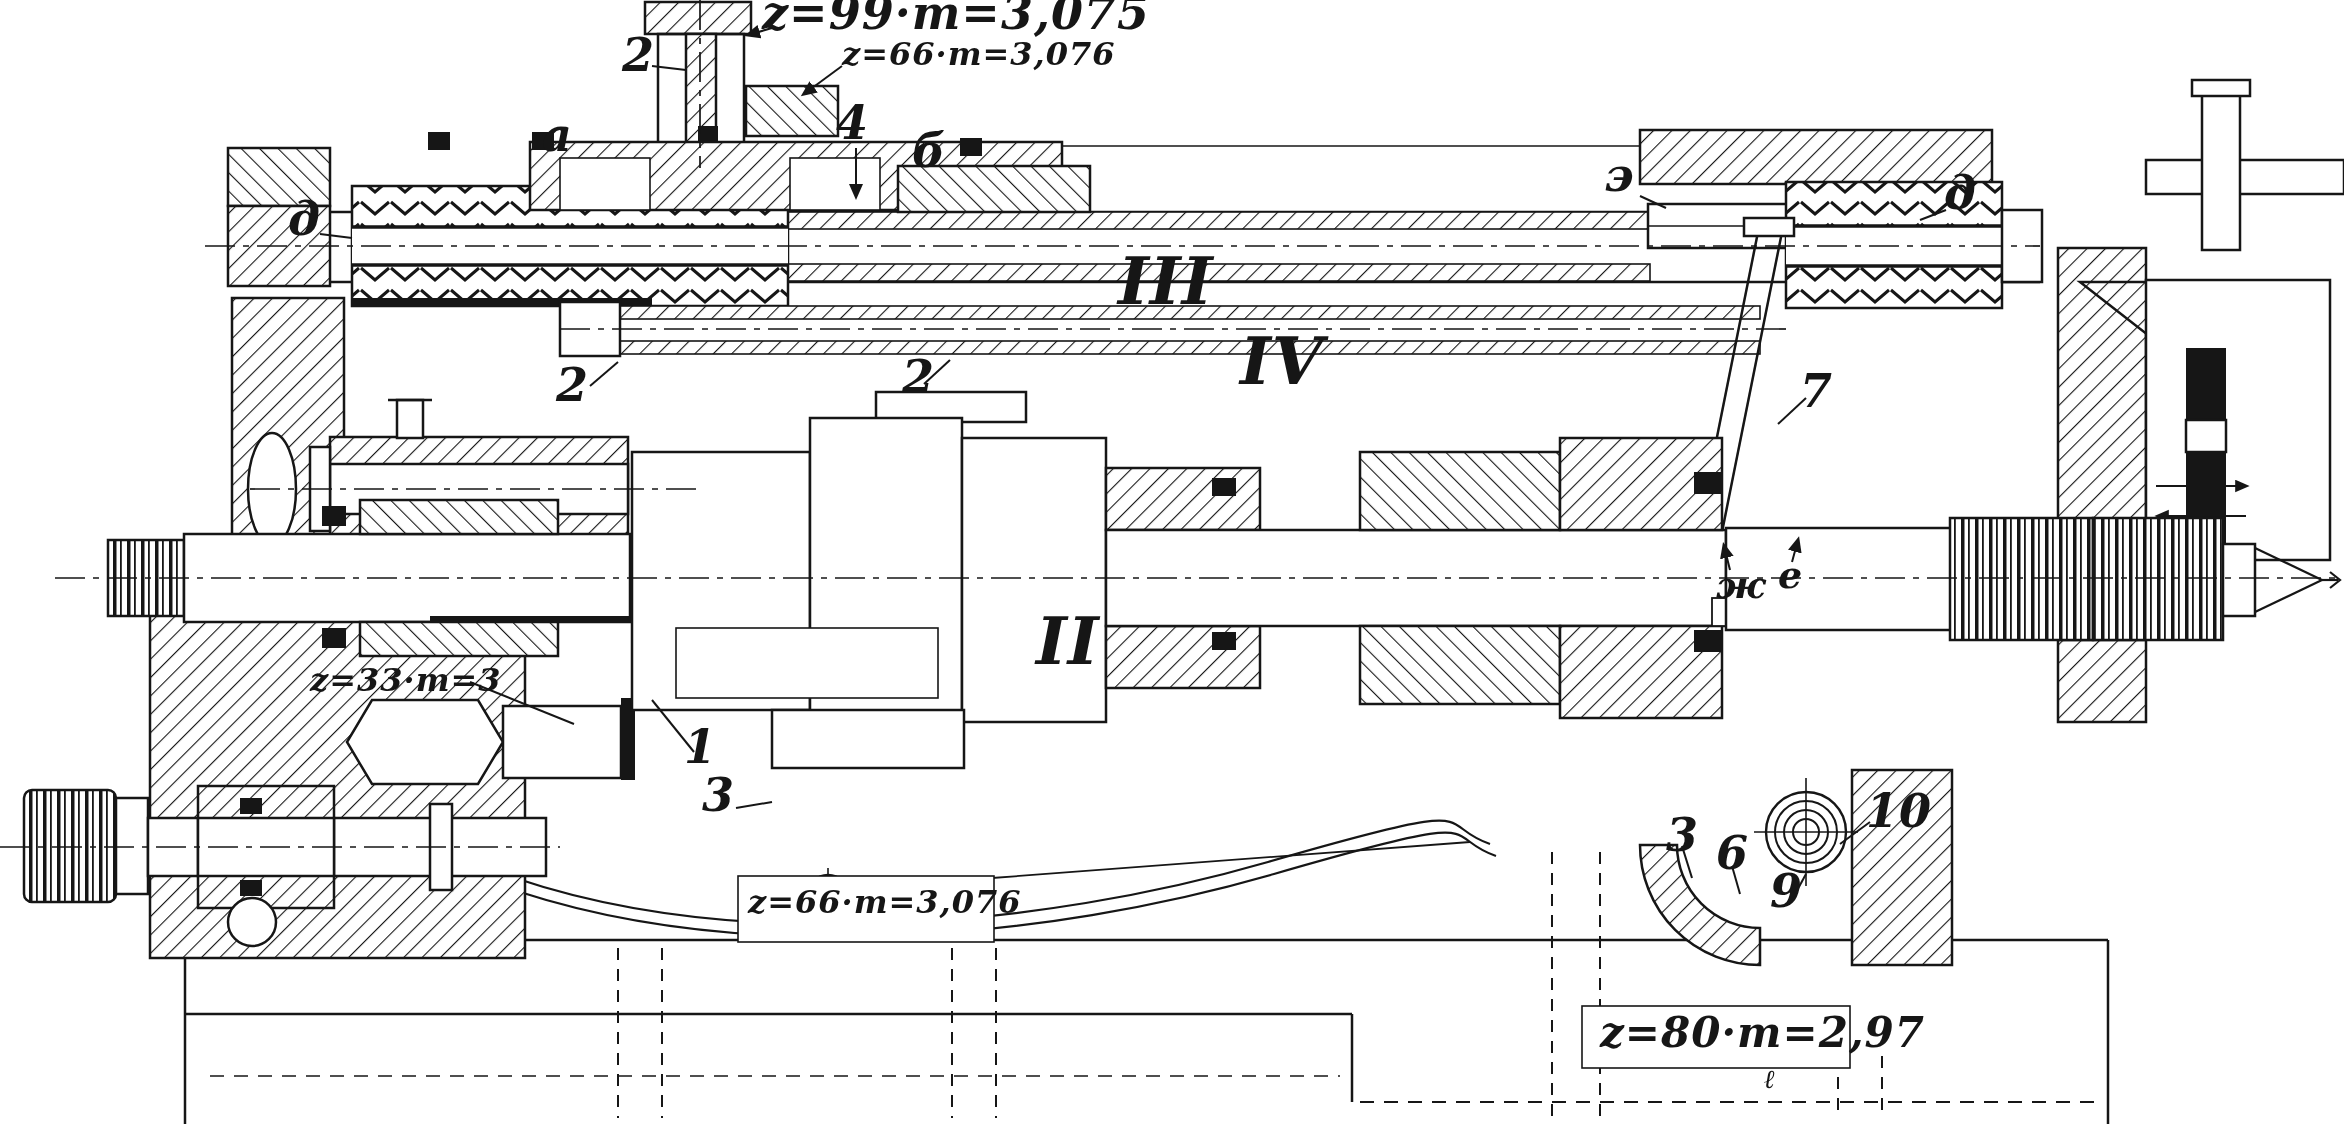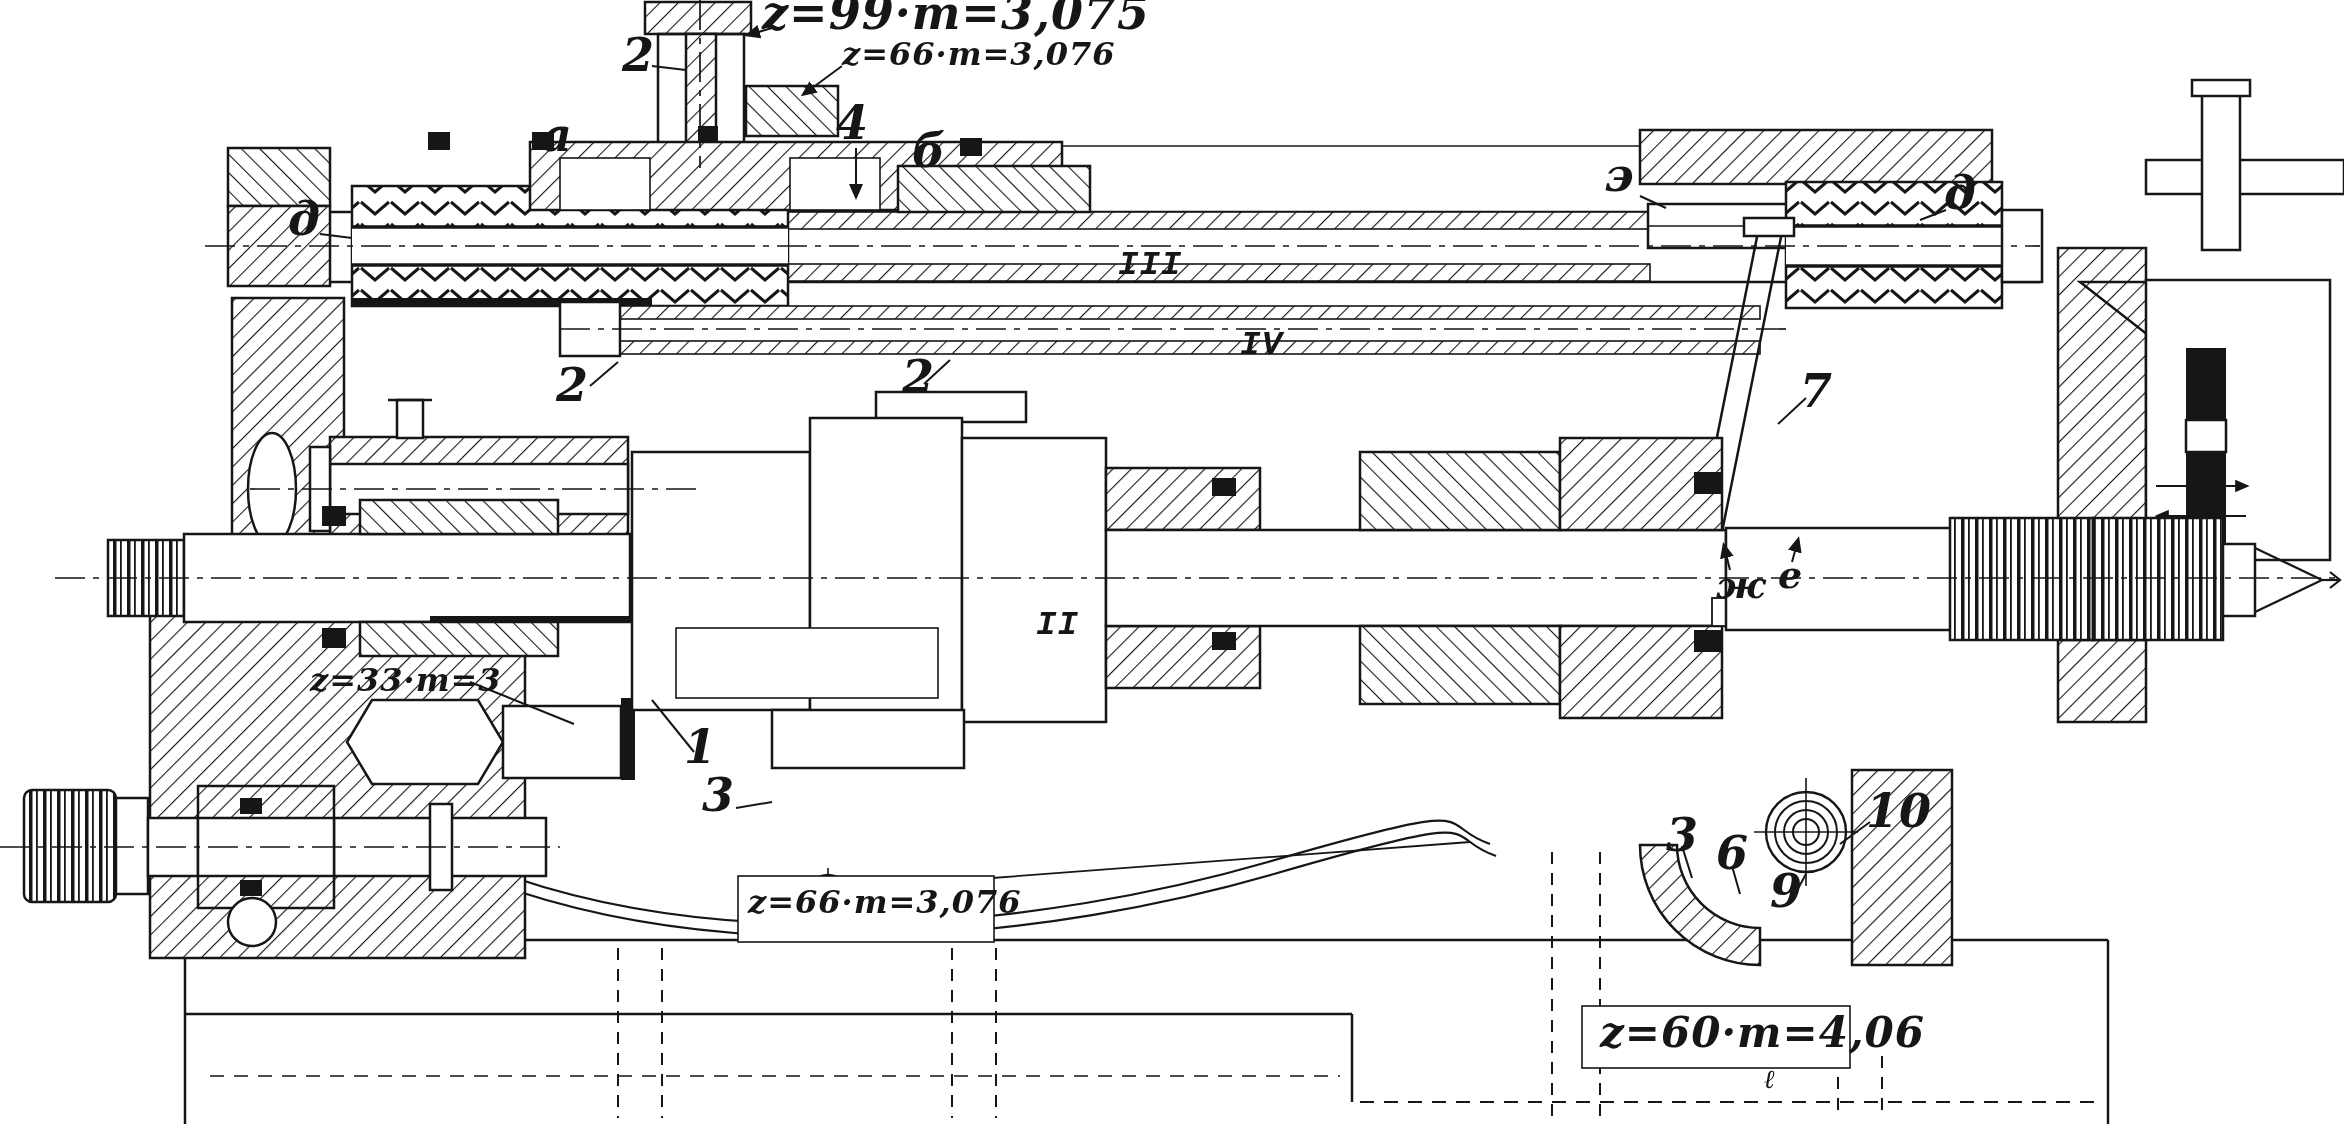--- a/index.html
+++ b/index.html
@@ -5,21 +5,21 @@
   html,body{margin:0;padding:0;background:#ffffff;}
   .stage{position:relative;width:2344px;height:1124px;background:#ffffff;overflow:hidden;
          font-family:"DejaVu Serif", serif;padding-left:48px;}
   .stage svg{position:absolute;left:0;top:0;}
   .lbl{position:absolute;color:#161616;font-style:italic;font-weight:700;line-height:1;
        white-space:nowrap;letter-spacing:1px;}
   .ann{font-size:32px;}
   .ann-lg{font-size:46px;}
   .ann-md{font-size:42px;}
   .num{font-size:46px;}
-  .rom{font-size:34px;font-family:Liberation Mono, monospace;}
+  .rom{font-size:66px;}
   .ltr{font-size:46px;}
   .ltr-sm{font-size:38px;}
   .tiny{font-size:26px;}
 </style>
 </head>
 <body>
 
 <div class="stage">
 
 <svg width="2344" height="1124" viewBox="0 0 2344 1124">
@@ -285,16 +285,16 @@
 <div class="lbl ltr-sm" style="left:1778px; top:556px;">е</div>
 <div class="lbl ann" style="left:310px; top:634px;margin-top:30px;">z=33·m=3</div>
 <div class="lbl rom" style="left:1036px; top:608px;">II</div>
 <div class="lbl num" style="left:684px; top:724px;">1</div>
 <div class="lbl num" style="left:702px; top:772px;">3</div>
 <div class="lbl ann" style="left:748px; top:886px;">z=66·m=3,076</div>
 <div class="lbl num" style="left:1666px; top:812px;">3</div>
 <div class="lbl num" style="left:1716px; top:830px;">6</div>
 <div class="lbl num" style="left:1770px; top:868px;">9</div>
 <div class="lbl num" style="left:1866px; top:788px;font-style:italic;">10</div>
-<div class="lbl ann-md" style="left:1600px; top:1012px;">z=60·m=4,06</div>
+<div class="lbl ann-md" style="left:1600px; top:1012px;">z=80·m=2,97</div>
 <div class="lbl tiny" style="left:1764px; top:1066px;">ℓ</div>
 
 </div>
 
 </body></html>

